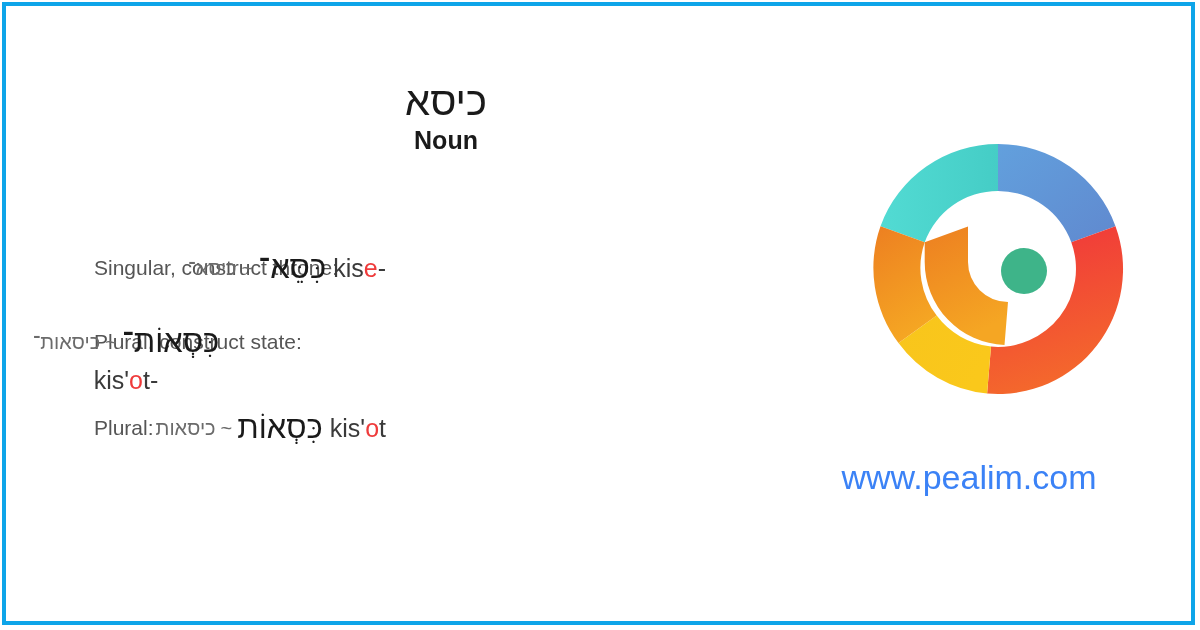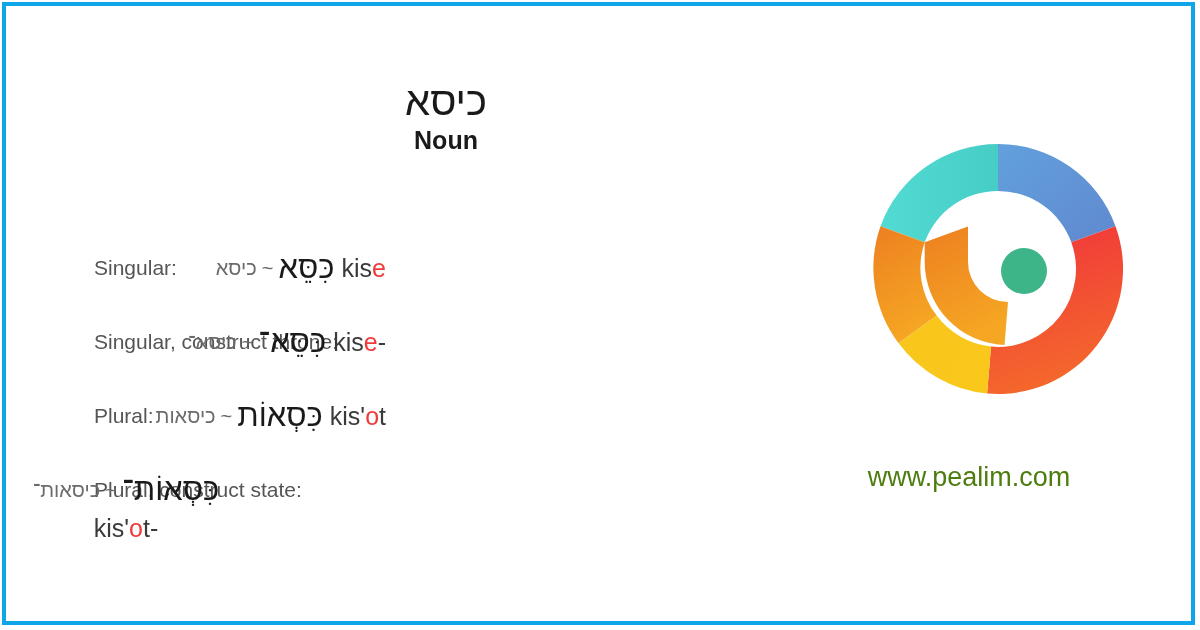--- a/index.html
+++ b/index.html
@@ -138,62 +138,56 @@
     height: 290px;
   }
   #site-url-wrap {
     position: absolute;
     left: 728px;
     top: 454px;
     width: 470px;
     text-align: center;
   }
   #site-url-wrap span {
-    font-size: 27px;
+    font-size: 34px;
     line-height: 34px;
-    color: #4d7c0f;
+    color: #3b82f6;
   }
 </style>
 </head>
 <body>
 
 <div id="card">
 
   <div id="header">
     <div id="word-hebrew">כיסא</div>
     <div id="word-pos">Noun</div>
   </div>
 
   <div id="forms">
 
-    <div class="form-row">
-      <div class="form-label">Singular:</div>
-      <div class="form-value">
-        <span class="ktiv">כיסא</span><span class="tilde">~</span><span class="menukad">כִּסֵּא</span><span class="translit"><span>kis</span><span class="stress">e</span><span></span></span>
-      </div>
-    </div>
 
     <div class="form-row">
       <div class="form-label">Singular, construct throne:</div>
       <div class="form-value">
         <span class="ktiv">כיסא־</span><span class="tilde">~</span><span class="menukad">כִּסֵּא־</span><span class="translit"><span>kis</span><span class="stress">e</span><span>-</span></span>
       </div>
     </div>
 
+    <div class="form-row tall">
+      <div class="form-label">Plural, construct state:</div>
+      <div class="form-value wrap">
+        <span class="ktiv">כיסאות־</span><span class="tilde">~</span><span class="menukad">כִּסְאוֹת־</span><span class="translit translit-line2"><span>kis'</span><span class="stress">o</span><span>t-</span></span>
+      </div>
+    </div>
+
     <div class="form-row">
       <div class="form-label">Plural:</div>
       <div class="form-value">
         <span class="ktiv">כיסאות</span><span class="tilde">~</span><span class="menukad">כִּסְאוֹת</span><span class="translit"><span>kis'</span><span class="stress">o</span><span>t</span></span>
-      </div>
-    </div>
-
-    <div class="form-row tall">
-      <div class="form-label">Plural, construct state:</div>
-      <div class="form-value wrap">
-        <span class="ktiv">כיסאות־</span><span class="tilde">~</span><span class="menukad">כִּסְאוֹת־</span><span class="translit translit-line2"><span>kis'</span><span class="stress">o</span><span>t-</span></span>
       </div>
     </div>
 
   </div>
 
   <div id="logo">
     <svg viewBox="0 0 256 290" width="256" height="290" xmlns="http://www.w3.org/2000/svg">
       <defs>
         <linearGradient id="gRed" x1="0" y1="0" x2="0.25" y2="1">
           <stop offset="0%" stop-color="#f0333c"></stop>

